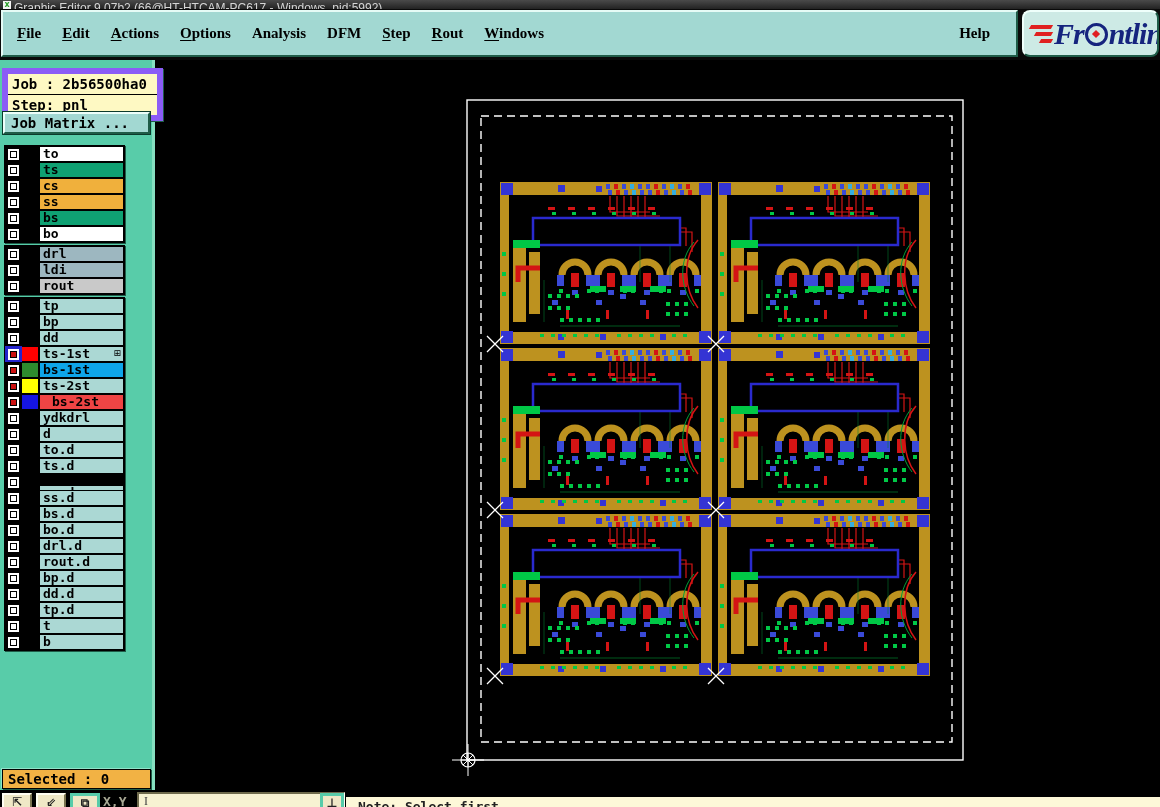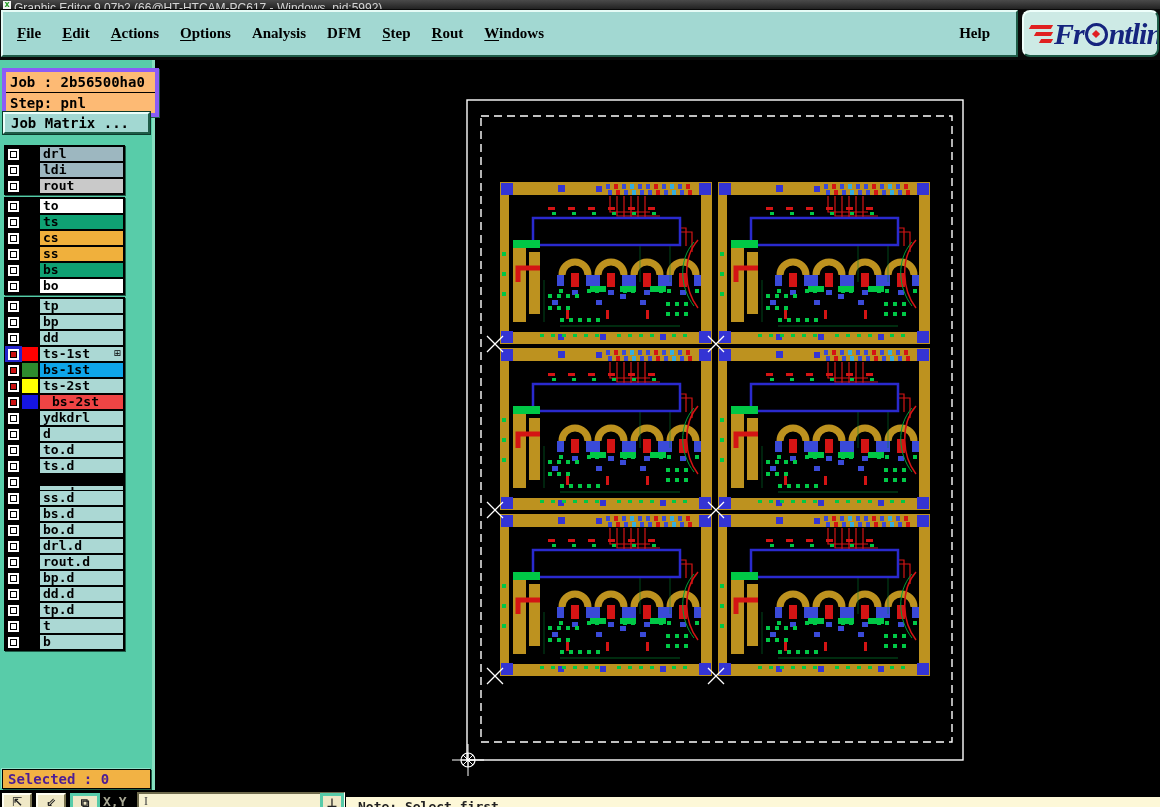--- a/index.html
+++ b/index.html
@@ -32,22 +32,22 @@
   .sl1{width:22px;} .sl2{width:17px;} .sl3{width:12px;}
   .logo-text{font:italic 900 30px/30px "Liberation Serif",serif;color:#15247e;letter-spacing:-1px;white-space:nowrap;}
   .logo-o{display:inline-block;width:17px;height:17px;border:3.5px solid #15247e;border-radius:50%;
           vertical-align:-2px;position:relative;margin:0 1px;}
   .logo-diamond{position:absolute;left:4.5px;top:4.5px;width:8px;height:8px;background:#e02020;
                 transform:rotate(45deg) scale(.72);}
 
   
   .leftpanel{position:absolute;left:0;top:60px;width:155px;height:731px;background:#58cca9;
              border-right:3px solid #86dfc0;box-sizing:border-box;}
-  .job-box{position:absolute;left:2px;top:8px;width:149px;background:#fdba74;
-           border:4px solid #8b5cf6;box-shadow:1px 1px 0 #1f5c48;}
+  .job-box{position:absolute;left:2px;top:8px;width:149px;background:#fef9c3;
+           border:6px solid #8b5cf6;box-shadow:1px 1px 0 #1f5c48;}
   .job-row{height:19px;padding:1px 4px 0 4px;font:bold 14px/18px "DejaVu Sans Mono",monospace;color:#000;white-space:nowrap;}
   .job-row + .job-row{border-top:1px solid #000;}
   .matrix-btn{position:absolute;left:3px;top:52px;width:147px;height:22px;background:#a2d8d2;
               border-top:2px solid #ecfffa;border-left:2px solid #ecfffa;
               border-right:2px solid #1f5c48;border-bottom:2px solid #1f5c48;
               box-sizing:border-box;font:bold 14px/18px "DejaVu Sans Mono",monospace;color:#000;
               padding-left:6px;box-shadow:0 0 0 1px #0b3b2c;}
 
   .layer-list{position:absolute;left:4px;top:85px;width:121px;}
   .layer-group{border:1px solid #000;background:#000;margin-bottom:2px;box-shadow:1px 1px 0 #1f5c48;}
@@ -56,21 +56,21 @@
   .chk{width:11px;height:11px;background:#fff;display:flex;align-items:center;justify-content:center;}
   .chk-inner{width:5px;height:5px;border:1px solid #000;background:transparent;}
   .swatch{width:16px;height:14px;background:#000;flex:none;margin-right:1px;}
   .lyr-label{flex:1;height:16px;border:1px solid #000;box-sizing:border-box;background:#abd8d4;
              font:bold 13px/14px "DejaVu Sans Mono",monospace;color:#000;padding-left:3px;
              position:relative;white-space:nowrap;overflow:hidden;}
   .grid-ic{position:absolute;right:2px;top:2px;font:9px/9px "DejaVu Sans",sans-serif;color:#000;}
 
   .selected-box{position:absolute;left:2px;top:709px;width:149px;height:20px;background:#f2b244;
                 border:1px solid #000;box-shadow:-1px -1px 0 #8fe3c9,1px 1px 0 #1f5c48;
-                font:bold 14px/19px "DejaVu Sans Mono",monospace;color:#4c1d95;padding-left:5px;box-sizing:border-box;}
+                font:bold 14px/19px "DejaVu Sans Mono",monospace;color:#000000;padding-left:5px;box-sizing:border-box;}
 
   
   .canvas{position:absolute;left:155px;top:60px;width:1005px;height:747px;background:#000;}
 
   
   .bottombar{position:absolute;left:0;top:790px;width:1160px;height:17px;background:#000;overflow:hidden;}
   .bb-btn{position:absolute;top:3px;width:30px;height:22px;background:#efe8c6;
           border-top:2px solid #fffef2;border-left:2px solid #fffef2;
           border-right:2px solid #7a7450;border-bottom:2px solid #7a7450;box-sizing:border-box;
           font:bold 12px/14px "DejaVu Sans",sans-serif;color:#222;text-align:center;}
@@ -295,20 +295,84 @@
 
         <div class="layer-group">
 
             <div class="layer-row">
               <span class="cbcell">
                 <span class="chk">
                   <span class="chk-inner"></span>
                 </span>
               </span>
               <span class="swatch"></span>
+              <span class="lyr-label" style="background: rgb(255, 255, 255);">to<span class="grid-ic"></span></span>
+            </div>
+
+            <div class="layer-row">
+              <span class="cbcell">
+                <span class="chk">
+                  <span class="chk-inner"></span>
+                </span>
+              </span>
+              <span class="swatch"></span>
+              <span class="lyr-label" style="background: rgb(15, 161, 115);">ts<span class="grid-ic"></span></span>
+            </div>
+
+            <div class="layer-row">
+              <span class="cbcell">
+                <span class="chk">
+                  <span class="chk-inner"></span>
+                </span>
+              </span>
+              <span class="swatch"></span>
+              <span class="lyr-label" style="background: rgb(240, 176, 60);">cs<span class="grid-ic"></span></span>
+            </div>
+
+            <div class="layer-row">
+              <span class="cbcell">
+                <span class="chk">
+                  <span class="chk-inner"></span>
+                </span>
+              </span>
+              <span class="swatch"></span>
+              <span class="lyr-label" style="background: rgb(240, 176, 60);">ss<span class="grid-ic"></span></span>
+            </div>
+
+            <div class="layer-row">
+              <span class="cbcell">
+                <span class="chk">
+                  <span class="chk-inner"></span>
+                </span>
+              </span>
+              <span class="swatch"></span>
+              <span class="lyr-label" style="background: rgb(15, 161, 115);">bs<span class="grid-ic"></span></span>
+            </div>
+
+            <div class="layer-row">
+              <span class="cbcell">
+                <span class="chk">
+                  <span class="chk-inner"></span>
+                </span>
+              </span>
+              <span class="swatch"></span>
+              <span class="lyr-label" style="background: rgb(255, 255, 255);">bo<span class="grid-ic"></span></span>
+            </div>
+
+        </div>
+
+        <div class="layer-group">
+
+            <div class="layer-row">
+              <span class="cbcell">
+                <span class="chk">
+                  <span class="chk-inner"></span>
+                </span>
+              </span>
+              <span class="swatch"></span>
               <span class="lyr-label" style="background: rgb(157, 183, 192);">drl<span class="grid-ic"></span></span>
             </div>
 
             <div class="layer-row">
               <span class="cbcell">
                 <span class="chk">
                   <span class="chk-inner"></span>
                 </span>
               </span>
               <span class="swatch"></span>
@@ -316,84 +380,20 @@
             </div>
 
             <div class="layer-row">
               <span class="cbcell">
                 <span class="chk">
                   <span class="chk-inner"></span>
                 </span>
               </span>
               <span class="swatch"></span>
               <span class="lyr-label" style="background: rgb(201, 201, 201);">rout<span class="grid-ic"></span></span>
-            </div>
-
-        </div>
-
-        <div class="layer-group">
-
-            <div class="layer-row">
-              <span class="cbcell">
-                <span class="chk">
-                  <span class="chk-inner"></span>
-                </span>
-              </span>
-              <span class="swatch"></span>
-              <span class="lyr-label" style="background: rgb(255, 255, 255);">to<span class="grid-ic"></span></span>
-            </div>
-
-            <div class="layer-row">
-              <span class="cbcell">
-                <span class="chk">
-                  <span class="chk-inner"></span>
-                </span>
-              </span>
-              <span class="swatch"></span>
-              <span class="lyr-label" style="background: rgb(15, 161, 115);">ts<span class="grid-ic"></span></span>
-            </div>
-
-            <div class="layer-row">
-              <span class="cbcell">
-                <span class="chk">
-                  <span class="chk-inner"></span>
-                </span>
-              </span>
-              <span class="swatch"></span>
-              <span class="lyr-label" style="background: rgb(240, 176, 60);">cs<span class="grid-ic"></span></span>
-            </div>
-
-            <div class="layer-row">
-              <span class="cbcell">
-                <span class="chk">
-                  <span class="chk-inner"></span>
-                </span>
-              </span>
-              <span class="swatch"></span>
-              <span class="lyr-label" style="background: rgb(240, 176, 60);">ss<span class="grid-ic"></span></span>
-            </div>
-
-            <div class="layer-row">
-              <span class="cbcell">
-                <span class="chk">
-                  <span class="chk-inner"></span>
-                </span>
-              </span>
-              <span class="swatch"></span>
-              <span class="lyr-label" style="background: rgb(15, 161, 115);">bs<span class="grid-ic"></span></span>
-            </div>
-
-            <div class="layer-row">
-              <span class="cbcell">
-                <span class="chk">
-                  <span class="chk-inner"></span>
-                </span>
-              </span>
-              <span class="swatch"></span>
-              <span class="lyr-label" style="background: rgb(255, 255, 255);">bo<span class="grid-ic"></span></span>
             </div>
 
         </div>
 
         <div class="layer-group">
 
             <div class="layer-row">
               <span class="cbcell">
                 <span class="chk">
                   <span class="chk-inner"></span>

